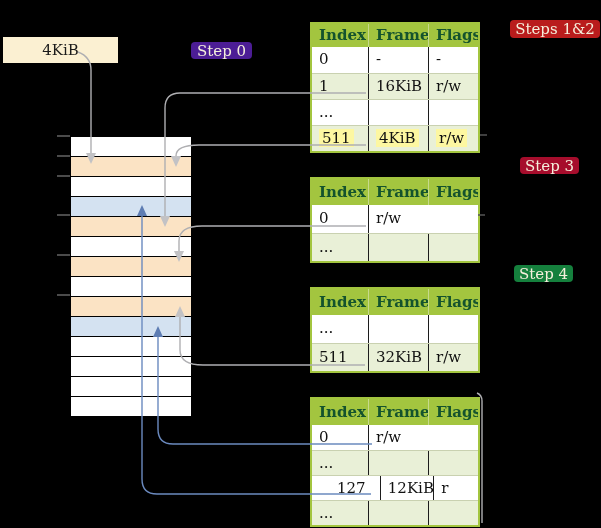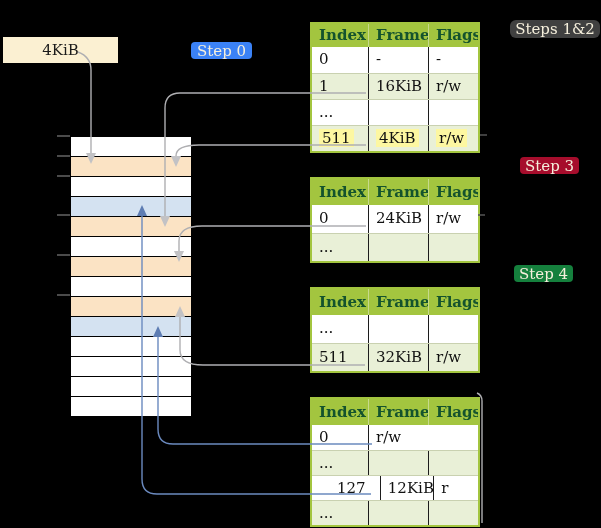--- a/index.html
+++ b/index.html
@@ -44,22 +44,22 @@
   
   #overlay{position:absolute;left:0;top:0;width:601px;height:528px;pointer-events:none;}
 </style>
 </head>
 <body>
 
 <div id="canvas">
 
   <div id="frame-box" style="background: rgb(251, 240, 210);">4KiB</div>
 
-  <div class="badge" id="badge-step0" style="background: #3b82f6;">Step 0</div>
-  <div class="badge" id="badge-steps12" style="background: #404040; border-radius: 6px;">Steps 1&amp;2</div>
+  <div class="badge" id="badge-step0" style="background: #4c1d95;">Step 0</div>
+  <div class="badge" id="badge-steps12" style="background: #b91c1c;">Steps 1&amp;2</div>
   <div class="badge" id="badge-step3" style="background: rgb(166, 13, 44);">Step 3</div>
   <div class="badge" id="badge-step4" style="background: #15803d;">Step 4</div>
 
   <div id="memcol">
     <div class="mrow" style="background: rgb(255, 255, 255);"></div>
     <div class="mrow" style="background: rgb(251, 227, 196);"></div>
     <div class="mrow" style="background: rgb(255, 255, 255);"></div>
     <div class="mrow" style="background: rgb(212, 226, 241);"></div>
     <div class="mrow" style="background: rgb(251, 227, 196);"></div>
     <div class="mrow" style="background: rgb(255, 255, 255);"></div>
@@ -102,21 +102,20 @@
   </div>
 
   <div class="ptable" id="t2">
     <div class="hrow" style="background: rgb(163, 197, 63);">
       <div class="c1">Index</div>
       <div class="c2">Frame</div>
       <div class="c3">Flags</div>
     </div>
     <div class="brow" style="background: rgb(255, 255, 255);">
       <div class="c1">0</div>
-      <div class="c2">24KiB</div>
       <div class="c3">r/w</div>
     </div>
     <div class="brow" style="background: rgb(233, 240, 215);">
       <div class="c1">...</div>
       <div class="c2"></div>
       <div class="c3"></div>
     </div>
   </div>
 
   <div class="ptable" id="t3">

